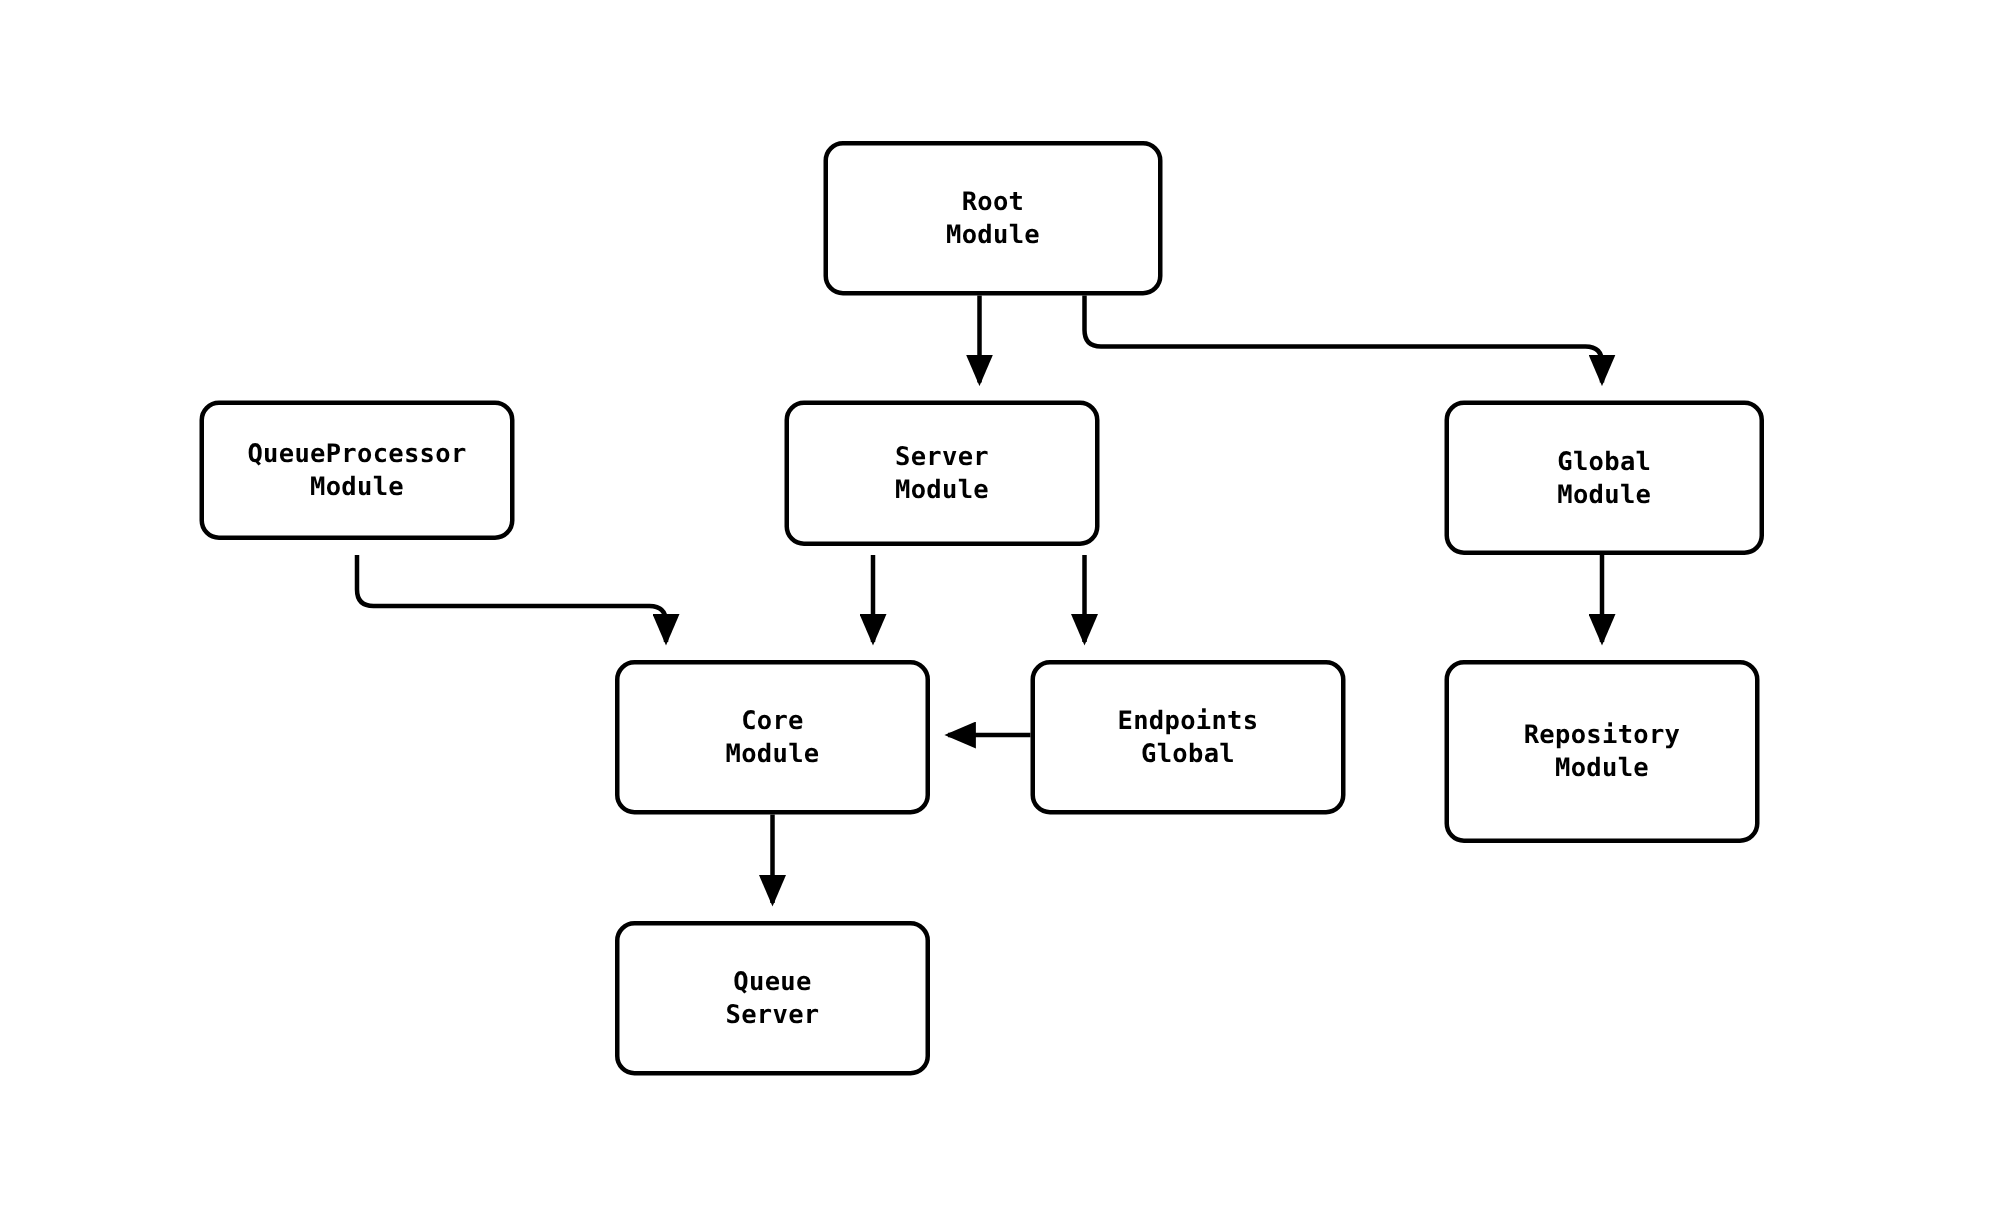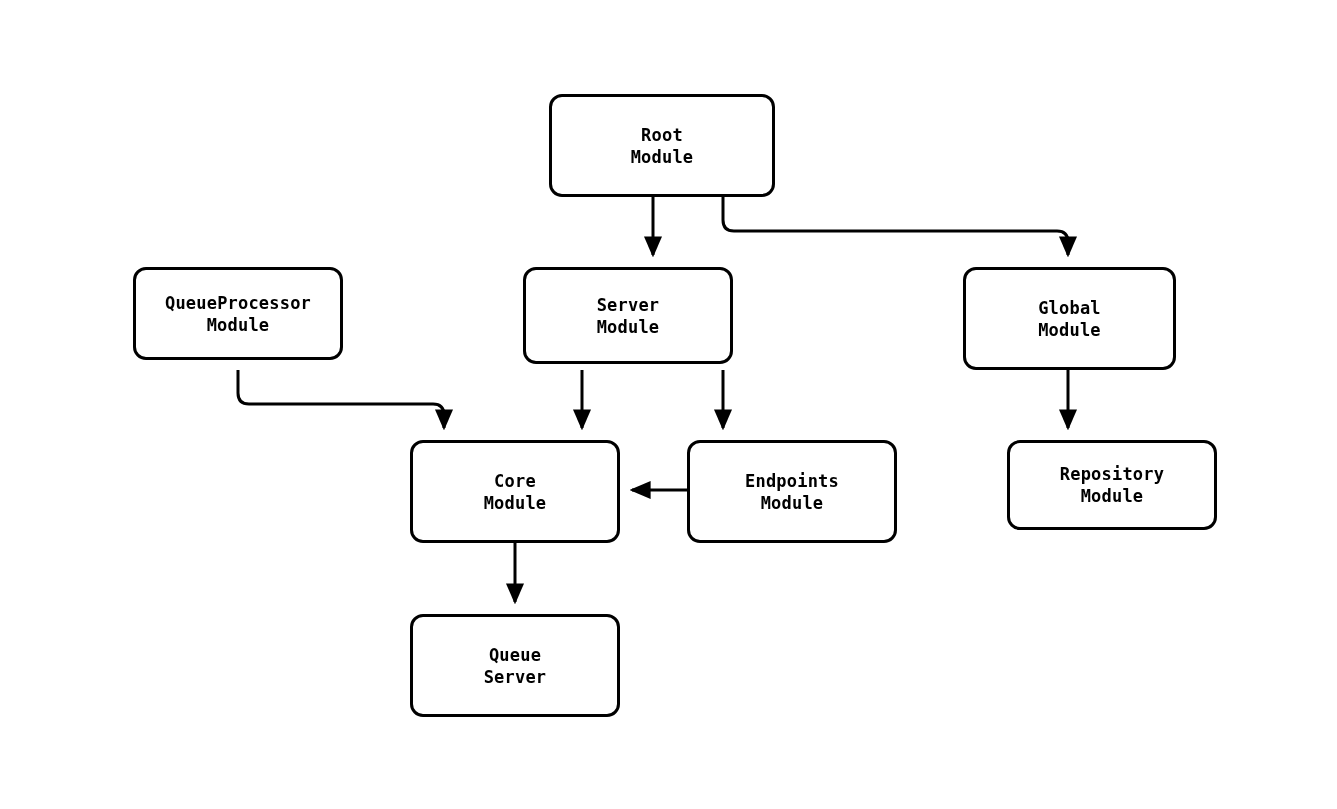--- a/index.html
+++ b/index.html
@@ -101,24 +101,24 @@
 Module</span>
   </div>
 
   <div class="node" style="left:410px; top:440px; width:210px; height:103px;">
     <span class="node-label">Core
 Module</span>
   </div>
 
   <div class="node" style="left:687px; top:440px; width:210px; height:103px;">
     <span class="node-label">Endpoints
-Module</span>
+Global</span>
   </div>
 
-  <div class="node" style="left:1007px; top:440px; width:210px; height:90px;align-items:center;">
+  <div class="node" style="left:963px; top:440px; width:210px; height:122px;align-items:center;">
     <span class="node-label">Repository
 Module</span>
   </div>
 
   <div class="node" style="left:410px; top:614px; width:210px; height:103px;">
     <span class="node-label">Queue
 Server</span>
   </div>
 
 </div>

